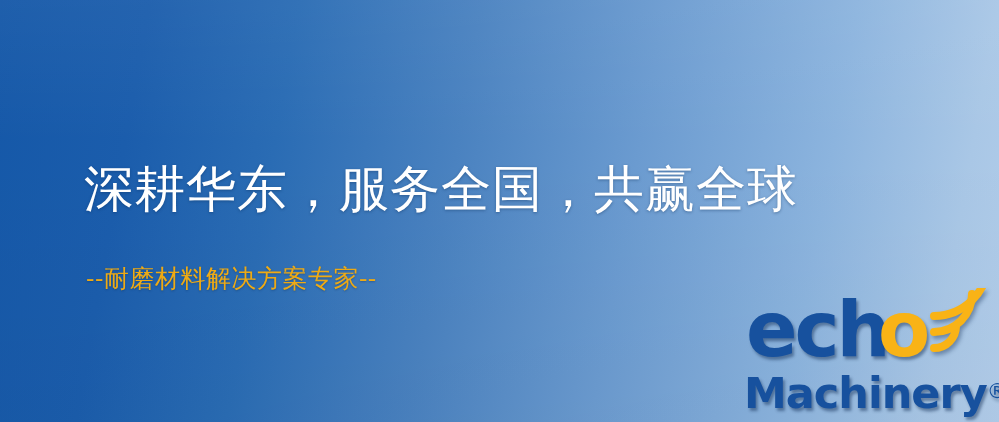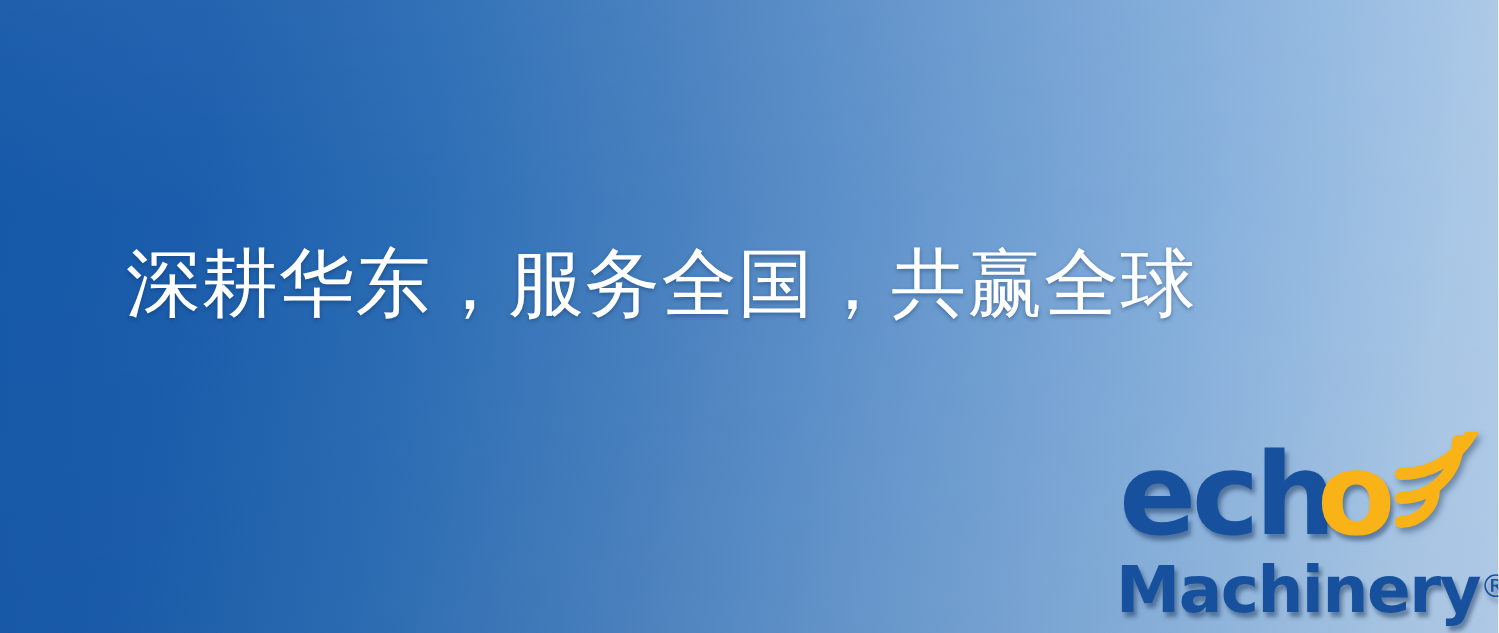--- a/index.html
+++ b/index.html
@@ -132,20 +132,21 @@
     letter-spacing: 0;
   }
 </style>
 </head>
 <body>
 
 <div id="banner">
 
   <div class="headline">深耕华东，服务全国，共赢全球</div>
 
+  <div class="subhead">--耐磨材料解决方案专家--</div>
 
   <div id="logo">
 
     <div class="logo-row1">
 
       <span class="logo-echo">ech</span>
 
       <span class="logo-o">o</span>
 
       <span class="logo-waves">

